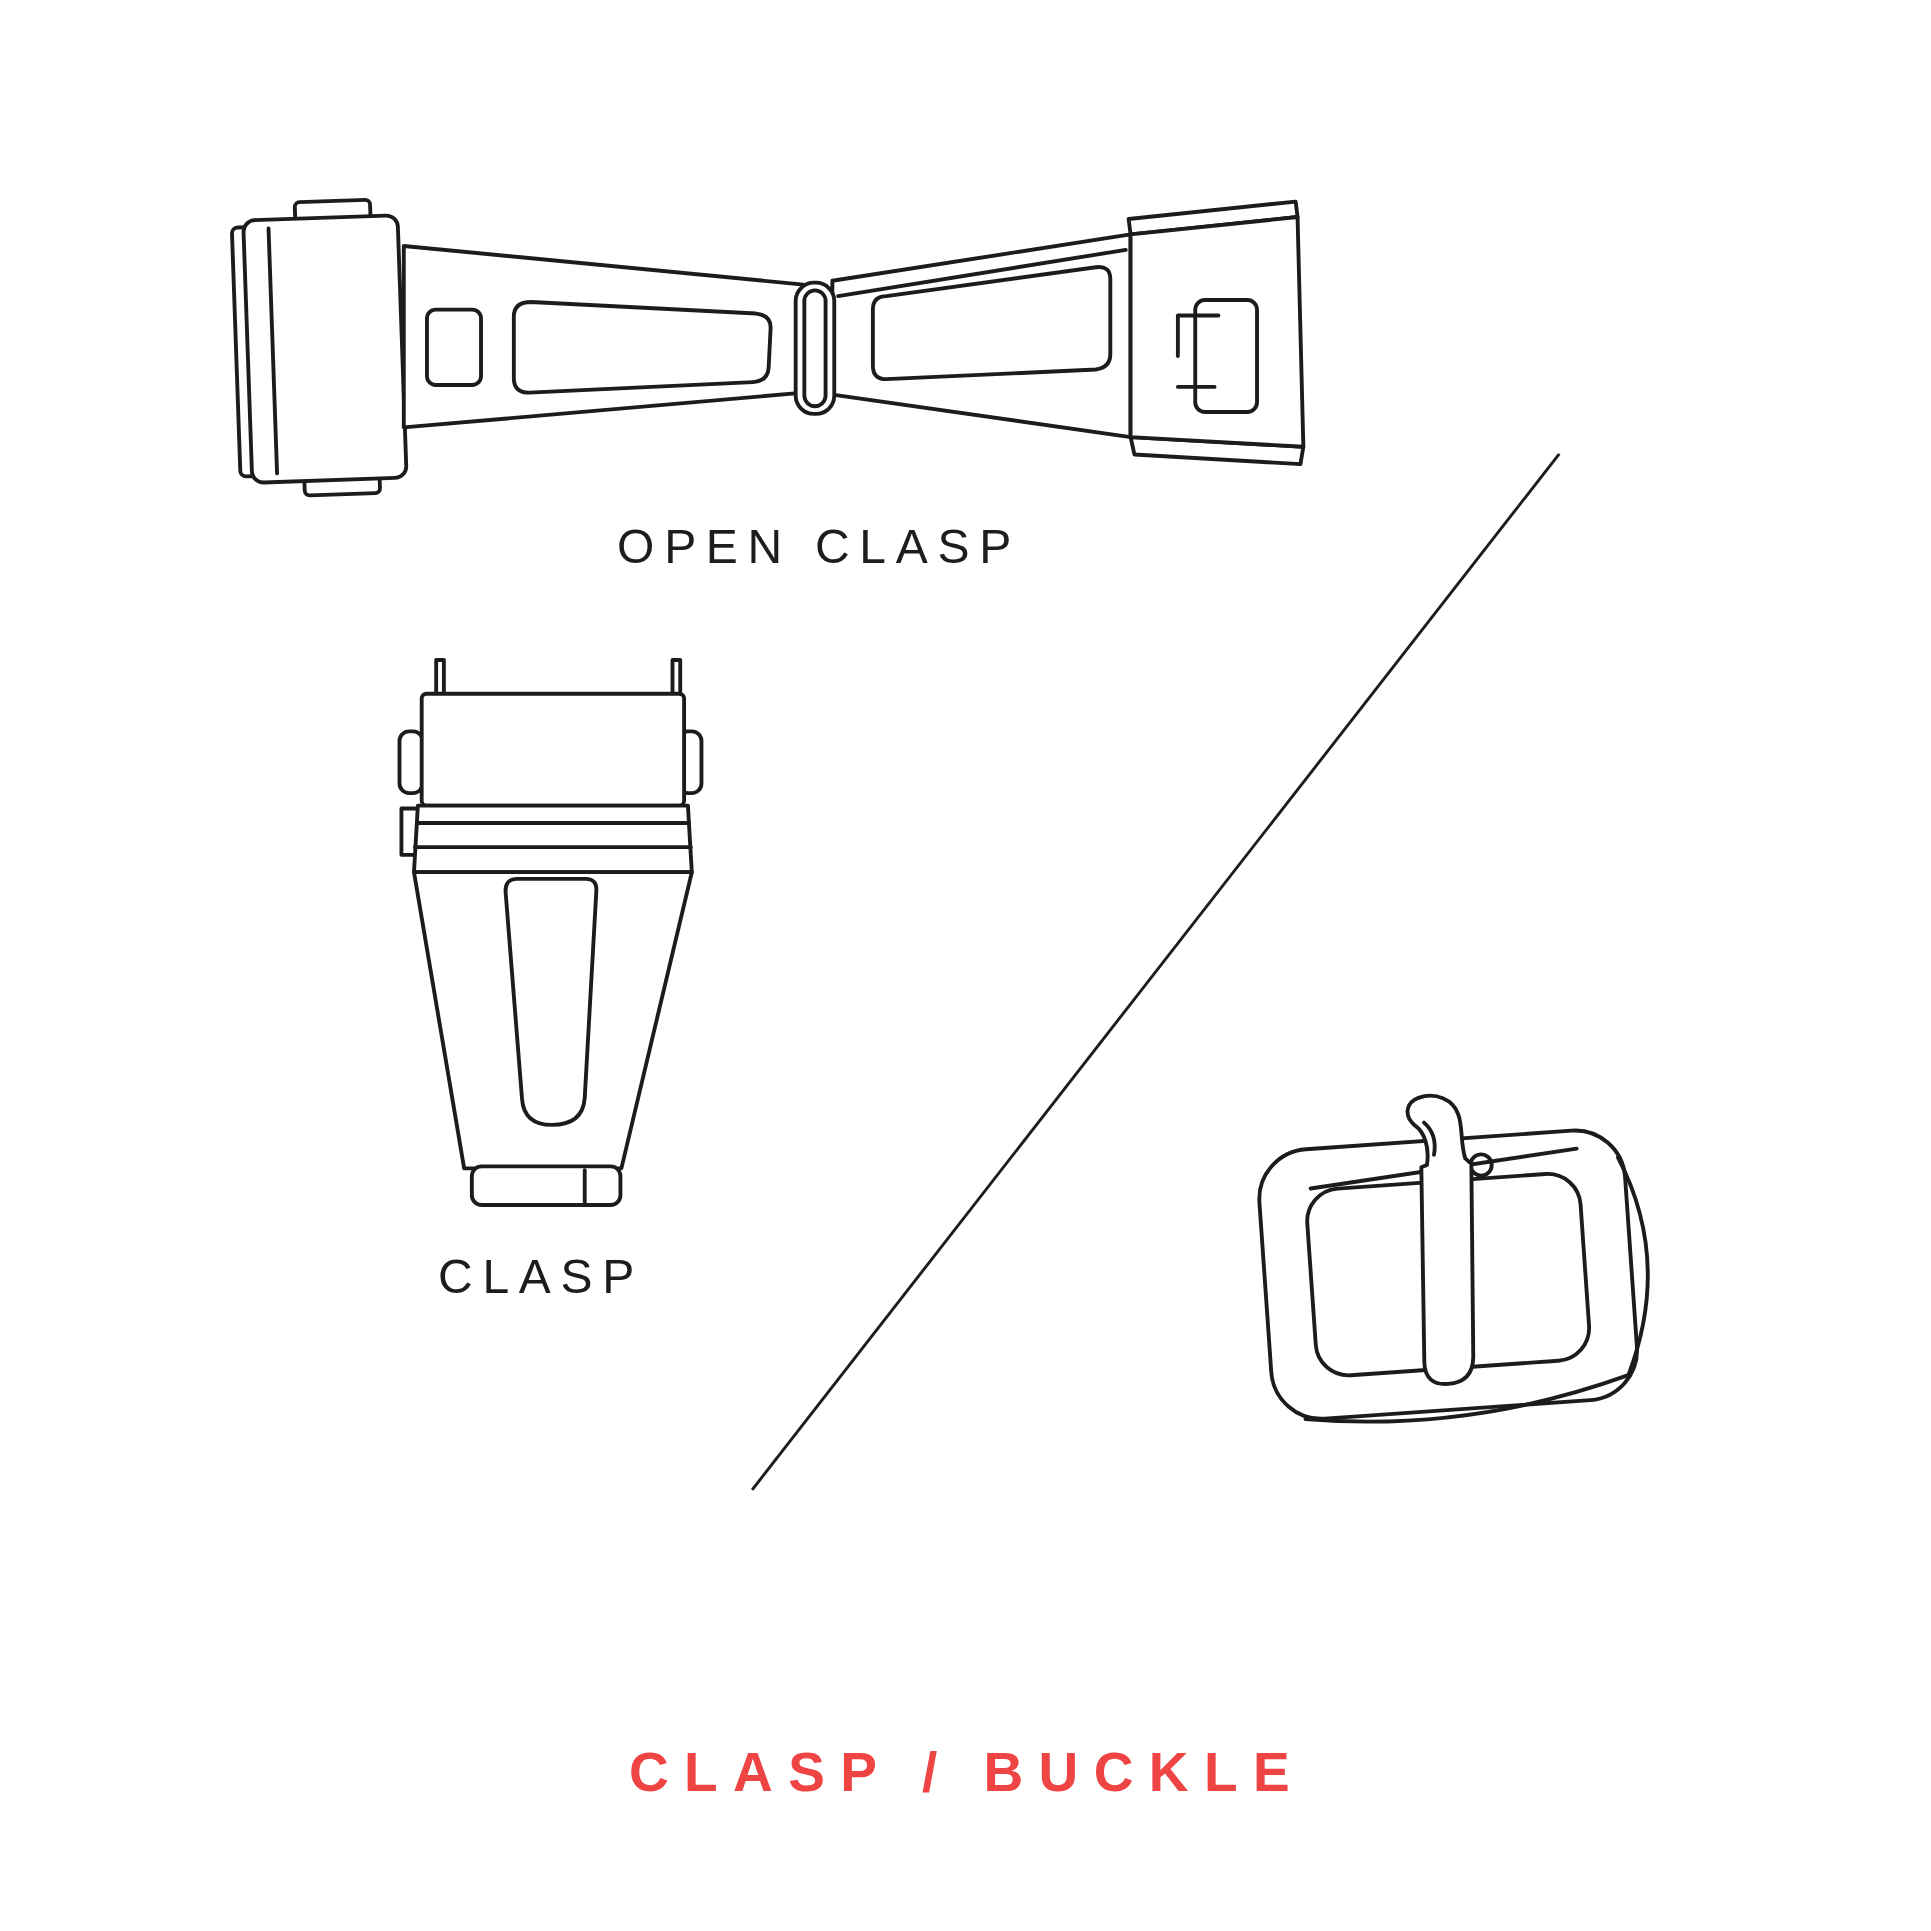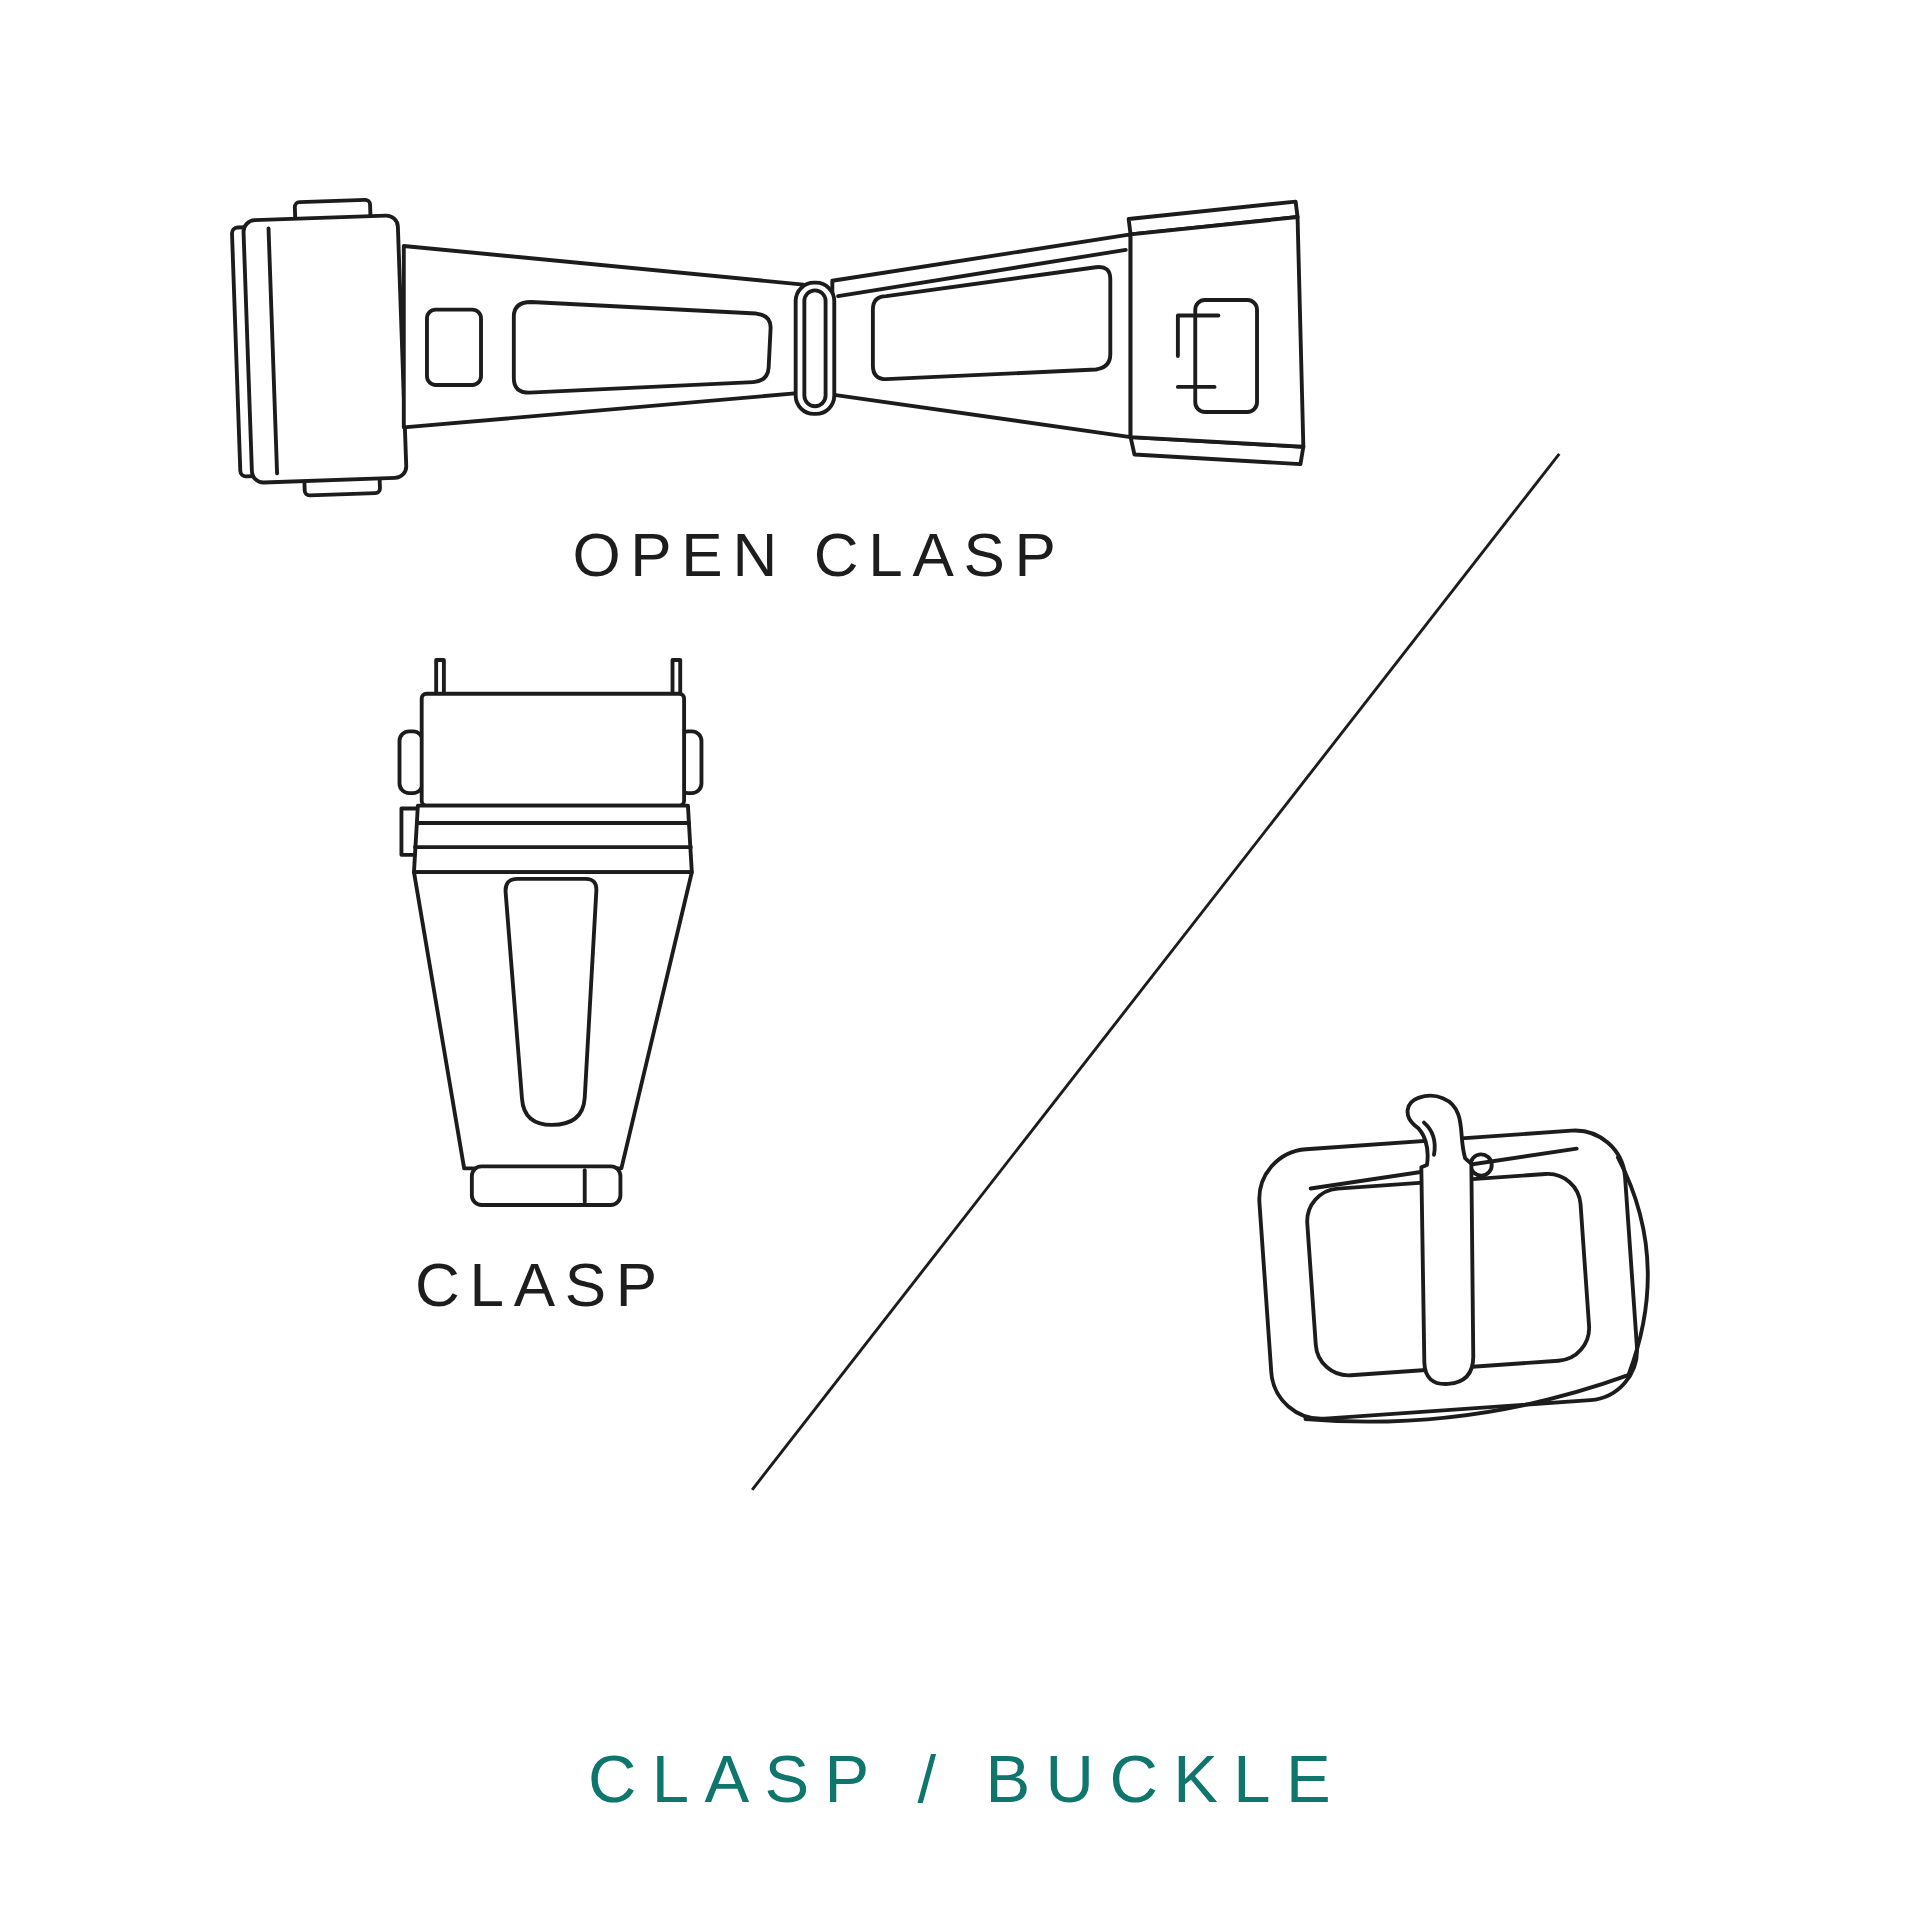--- a/index.html
+++ b/index.html
@@ -22,33 +22,33 @@
     stroke-width: 4;
     fill: none;
     stroke-linejoin: round;
     stroke-linecap: round;
   }
   .art .fw { fill: #ffffff; }
   .abs { position: absolute; }
   .caption {
     position: absolute;
     transform: translateX(-50%);
-    font-size: 62px;
+    font-size: 48px;
     letter-spacing: 9.7px;
     font-weight: 400;
     color: #1d1d1d;
     white-space: nowrap;
   }
   .big-title {
     position: absolute;
     transform: translateX(-50%);
-    font-size: 67px;
+    font-size: 55px;
     letter-spacing: 15.4px;
-    font-weight: 400;
-    color: #0f766e;
+    font-weight: 700;
+    color: #ef4444;
     white-space: nowrap;
   }
   .divider-svg line {
     stroke: #1c1c1c;
     stroke-width: 3;
   }
 </style>
 </head>
 <body>
 

